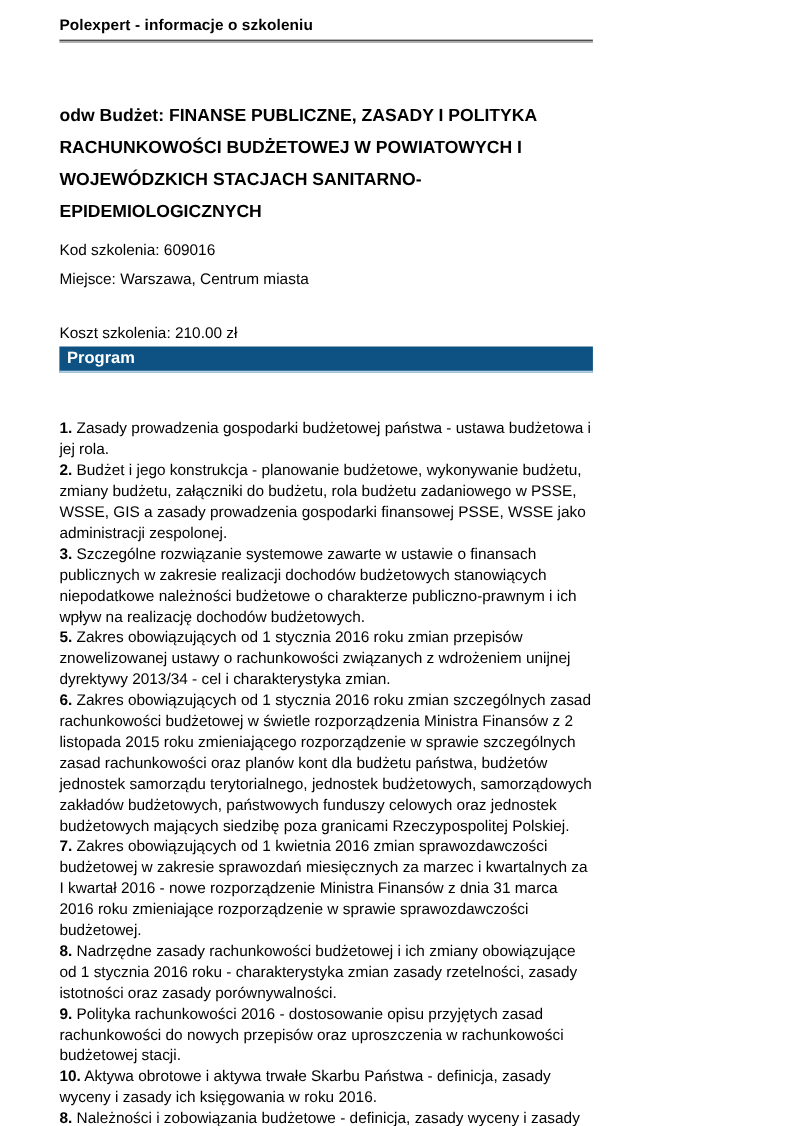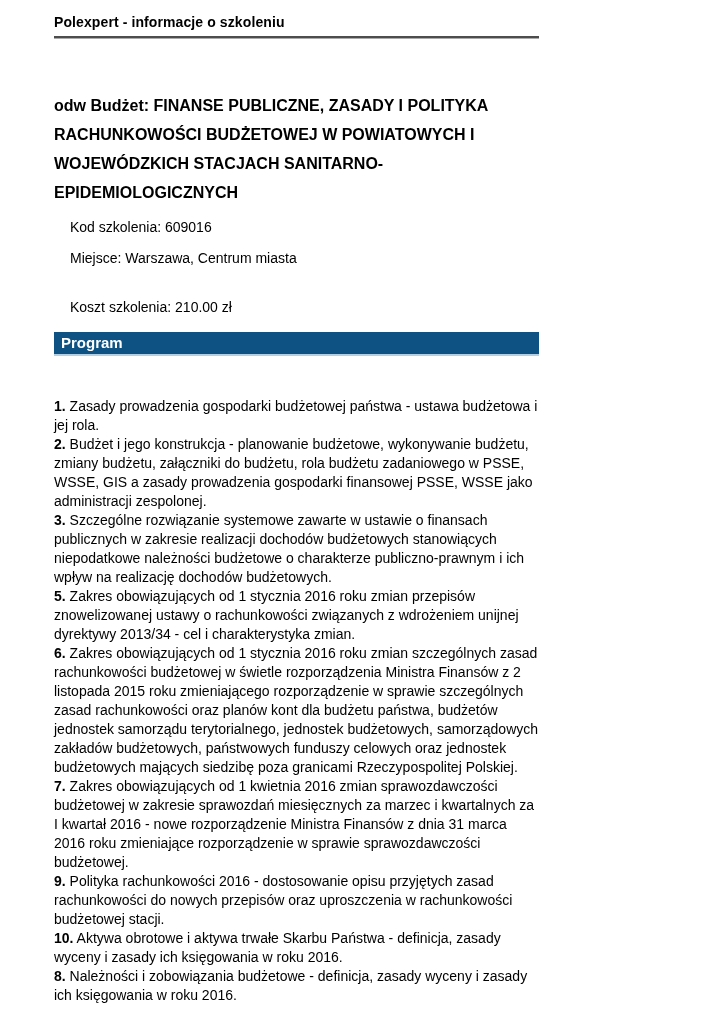--- a/index.html
+++ b/index.html
@@ -31,29 +31,29 @@
     height: 3px;
     background: linear-gradient(to bottom, #4d4d4d 0%, #4d4d4d 55%, #aaaaaa 55%, #aaaaaa 100%);
   }
   .course-title {
     margin: 52px 0 0 0;
     font-size: 16px;
     line-height: 29px;
     font-weight: bold;
   }
   .meta-line {
-    margin: 16px;
+    margin: 0;
     font-size: 14px;
     line-height: 15px;
   }
   .meta-code     { margin-top: 13px; }
   .meta-place    { margin-top: 11px; }
   .meta-cost     { margin-top: 34px; }
   .program-bar {
-    margin-top: 17px;
+    margin-top: 5px;
     background: #0d5282;
     border-bottom: 2px solid #b5cfe2;
     color: #ffffff;
     font-size: 15px;
     font-weight: bold;
     padding: 2px 6px 3px 7px;
     line-height: 17px;
   }
   .program-list {
     margin-top: 41px;
@@ -95,20 +95,21 @@
 
       <p class="program-item"><b>3.</b> <span>Szczególne rozwiązanie systemowe zawarte w ustawie o finansach publicznych w zakresie realizacji dochodów budżetowych stanowiących niepodatkowe należności budżetowe o charakterze publiczno-prawnym i ich wpływ na realizację dochodów budżetowych.</span></p>
 
 
       <p class="program-item"><b>5.</b> <span>Zakres obowiązujących od 1 stycznia 2016 roku zmian przepisów znowelizowanej ustawy o rachunkowości związanych z wdrożeniem unijnej dyrektywy 2013/34 - cel i charakterystyka zmian.</span></p>
 
       <p class="program-item"><b>6.</b> <span>Zakres obowiązujących od 1 stycznia 2016 roku zmian szczególnych zasad rachunkowości budżetowej w świetle rozporządzenia Ministra Finansów z 2 listopada 2015 roku zmieniającego rozporządzenie w sprawie szczególnych zasad rachunkowości oraz planów kont dla budżetu państwa, budżetów jednostek samorządu terytorialnego, jednostek budżetowych, samorządowych zakładów budżetowych, państwowych funduszy celowych oraz jednostek budżetowych mających siedzibę poza granicami Rzeczypospolitej Polskiej.</span></p>
 
       <p class="program-item"><b>7.</b> <span>Zakres obowiązujących od 1 kwietnia 2016 zmian sprawozdawczości budżetowej w zakresie sprawozdań miesięcznych za marzec i kwartalnych za I kwartał 2016 - nowe rozporządzenie Ministra Finansów z dnia 31 marca 2016 roku zmieniające rozporządzenie w sprawie sprawozdawczości budżetowej.</span></p>
 
+      <p class="program-item"><b>8.</b> <span>Nadrzędne zasady rachunkowości budżetowej i ich zmiany obowiązujące od 1 stycznia 2016 roku - charakterystyka zmian zasady rzetelności, zasady istotności oraz zasady porównywalności.</span></p>
 
       <p class="program-item"><b>9.</b> <span>Polityka rachunkowości 2016 - dostosowanie opisu przyjętych zasad rachunkowości do nowych przepisów oraz uproszczenia w rachunkowości budżetowej stacji.</span></p>
 
       <p class="program-item"><b>10.</b> <span>Aktywa obrotowe i aktywa trwałe Skarbu Państwa - definicja, zasady wyceny i zasady ich księgowania w roku 2016.</span></p>
 
 
       <p class="program-item"><b>8.</b> <span>Należności i zobowiązania budżetowe - definicja, zasady wyceny i zasady ich księgowania w roku 2016.</span></p>
     </div>
 
 </div>

